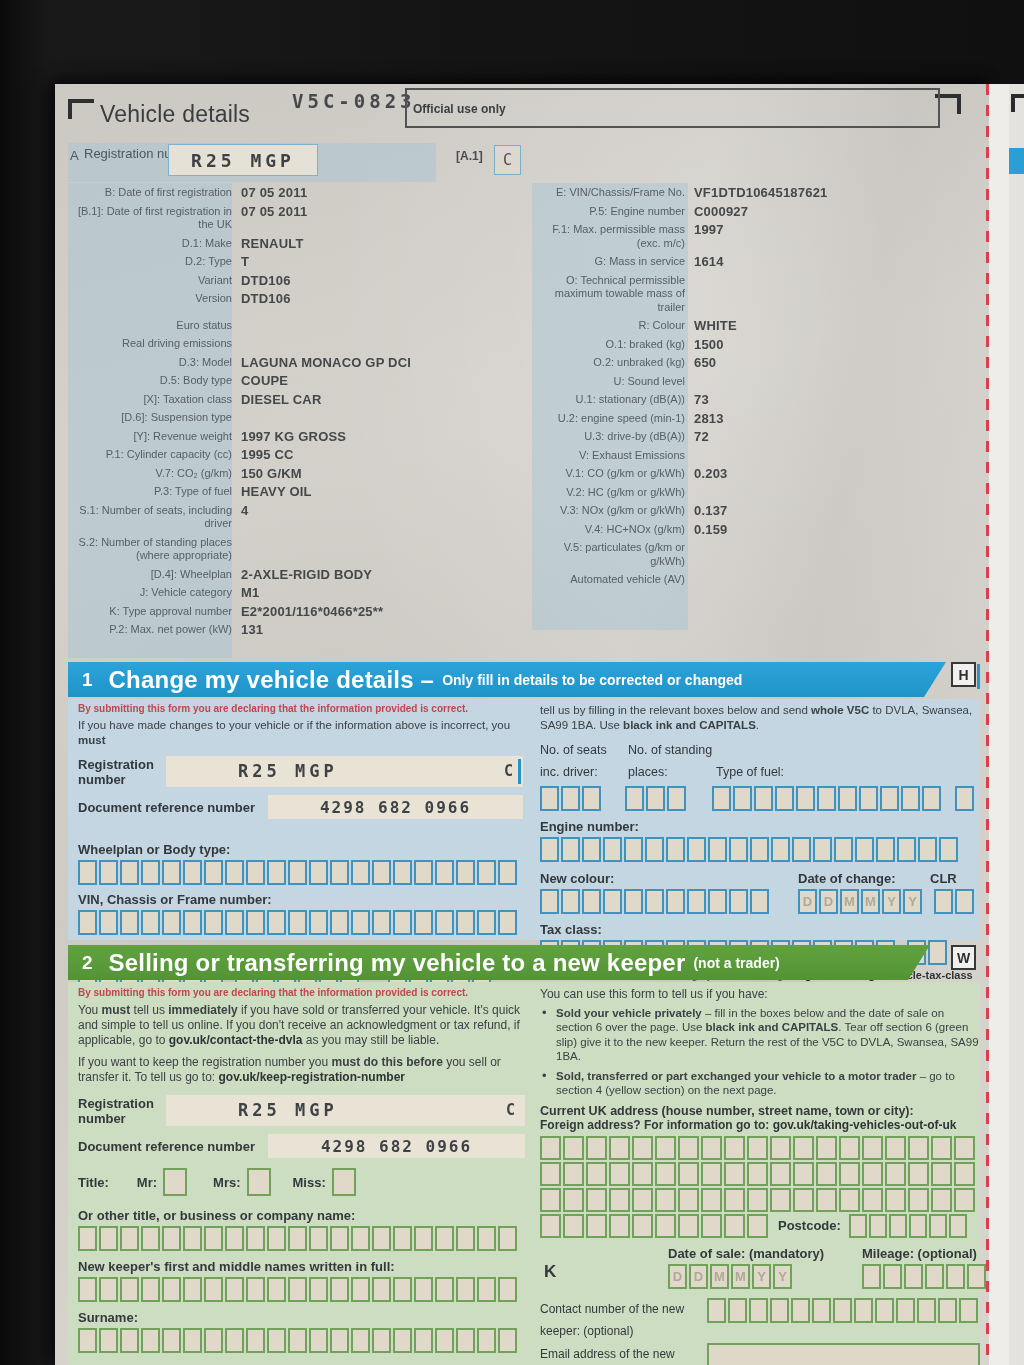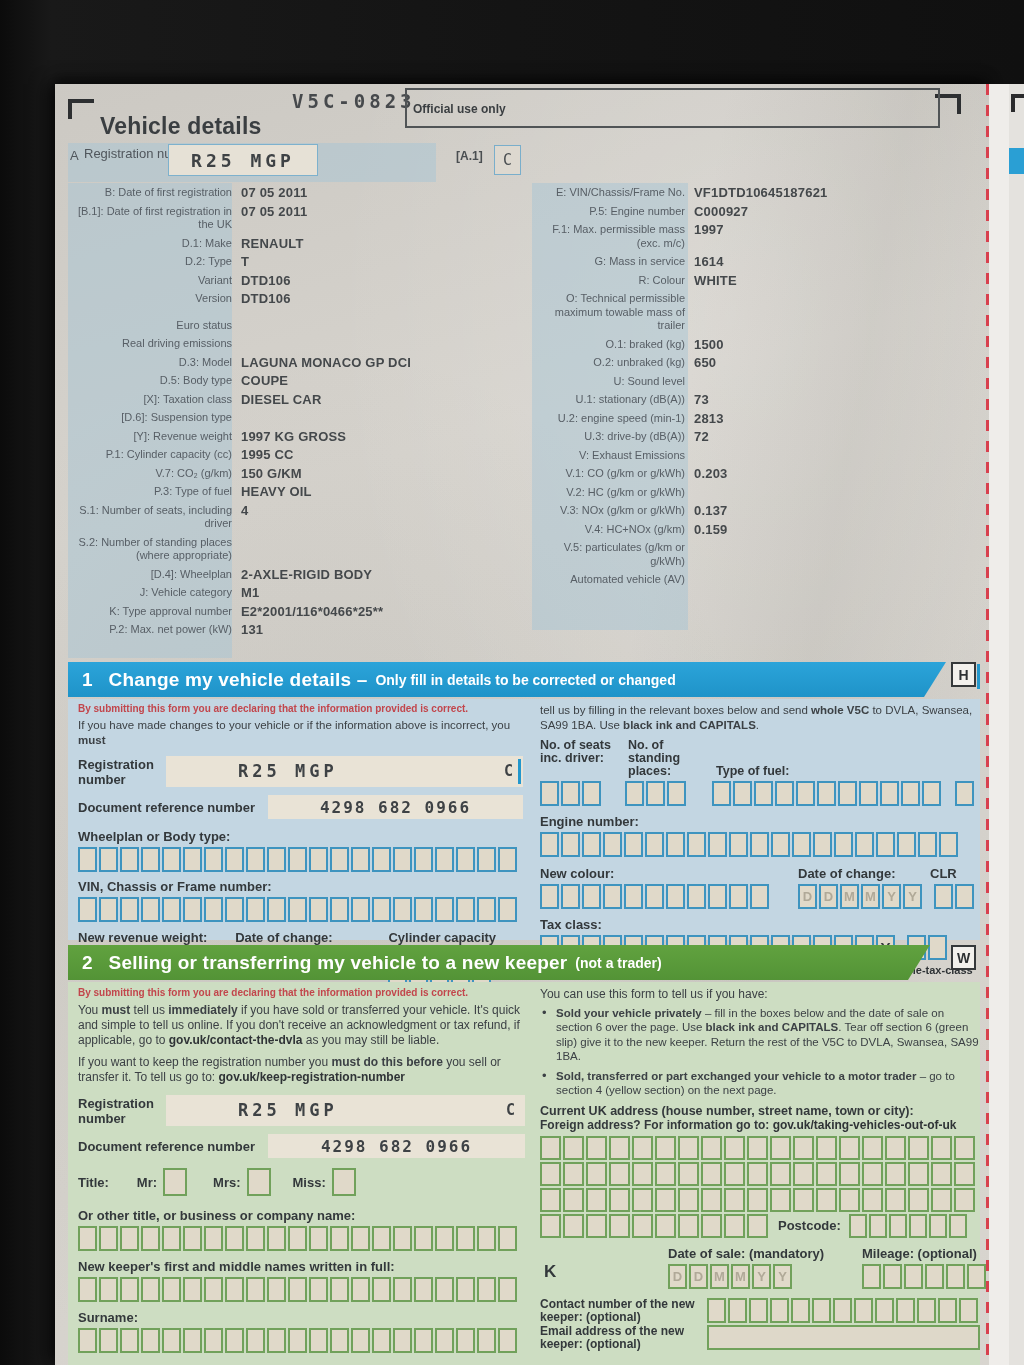--- a/index.html
+++ b/index.html
@@ -30,21 +30,21 @@
   .margin-strip { position:absolute; left:989px; top:84px; width:20px; height:1281px; background:#efedea; }
   .next-page { position:absolute; left:1009px; top:84px; width:15px; height:1281px; background:#e4e2de; }
   .next-page .np-corner { position:absolute; left:2px; top:10px; width:13px; height:18px; border-top:4px solid #2a2a2c; border-left:4px solid #2a2a2c; }
   .next-page .np-blue { position:absolute; left:0; top:64px; width:15px; height:26px; background:#2a9fd4; }
 
   .crop-tl { position:absolute; left:68px; top:99px; width:26px; height:20px; border-top:4px solid #2d2f31; border-left:4px solid #2d2f31; }
   .crop-tr { position:absolute; left:935px; top:94px; width:26px; height:20px; border-top:4px solid #2d2f31; border-right:4px solid #2d2f31; }
 
   
   .form-code { position:absolute; left:292px; top:90px; font-family:"DejaVu Sans Mono", monospace; font-size:19px; letter-spacing:4px; color:#46494c; font-weight:bold; }
-  .doc-title { position:absolute; left:100px; top:113px; font-size:23px; font-weight:bold; color:#3a3e41; letter-spacing:.2px; }
+  .doc-title { position:absolute; left:100px; top:101px; font-size:23px; font-weight:normal; color:#3a3e41; letter-spacing:.2px; }
   .official-box { position:absolute; left:405px; top:88px; width:535px; height:40px; border:2px solid #505456; }
   .official-box .ob-label { position:absolute; left:6px; bottom:10px; font-size:12px; font-weight:bold; color:#3a3e41; }
   .a1-label { position:absolute; left:456px; top:149px; font-size:12px; font-weight:bold; color:#4a4e51; }
   .a1-box { position:absolute; left:494px; top:145px; width:27px; height:30px; border:1px solid #79aecb; background:#ddd8cf;
             display:flex; align-items:center; justify-content:center; font-family:"DejaVu Sans Mono", monospace; font-size:15px; color:#4a4e51; }
 
   
   .tint { position:absolute; background:rgba(166,196,214,.48); }
   .tint-reg { left:68px; top:143px; width:368px; height:39px; }
   .tint-left { left:68px; top:183px; width:164px; height:475px; }
@@ -62,39 +62,39 @@
   .vd-right { left:535px; top:186px; width:448px; }
   .vd-row { display:grid; grid-template-columns:164px 1fr; column-gap:9px; margin-bottom:5px; align-items:start; }
   .vd-right .vd-row { grid-template-columns:150px 1fr; }
   .vd-label { font-size:11px; line-height:13.5px; text-align:right; color:#575e65; }
   .vd-value { font-size:13px; line-height:13.5px; font-weight:bold; color:#44484b; letter-spacing:.2px; }
   .gap-top { margin-top:13px; }
 
   
   .sec-bar { position:absolute; left:68px; height:35px; color:#fff; display:flex; align-items:center; }
   .sec-bar .num { font-size:19px; font-weight:bold; margin:0 16px 0 14px; }
-  .sec-bar .ttl { font-size:19px; font-weight:bold; letter-spacing:.2px; }
+  .sec-bar .ttl { font-size:24px; font-weight:bold; letter-spacing:.2px; }
   .sec-bar .sub { font-size:14px; font-weight:bold; margin-left:8px; }
   .bar1 { top:662px; width:878px; background:linear-gradient(180deg,#2ba4da,#1f93c8); clip-path:polygon(0 0,100% 0,calc(100% - 22px) 100%,0 100%); }
   .bar2 { top:945px; width:862px; background:linear-gradient(180deg,#61a23f,#539336); clip-path:polygon(0 0,100% 0,calc(100% - 22px) 100%,0 100%); }
   .corner-box { position:absolute; width:25px; height:25px; background:#f2f0ec; border:2px solid #35383a;
                 display:flex; align-items:center; justify-content:center; font-size:14px; font-weight:bold; color:#2e3133; }
   .hbox { left:951px; top:662px; }
   .hbox::after { content:""; position:absolute; right:-6px; top:0; width:3px; height:25px; background:#2397cc; }
   .wbox { left:951px; top:945px; }
 
   
   .panel { position:absolute; left:68px; }
   .panel1 { top:699px; width:912px; height:241px; background:#c3d6e2; }
   .panel2 { top:982px; width:912px; height:383px; background:#cdddc2; }
 
   .red-line { font-size:10px; font-weight:bold; color:#c2464c; }
   .body-txt { font-size:11.5px; line-height:14.5px; color:#3c4145; }
   .lbl { font-size:13px; font-weight:bold; color:#33383b; }
-  .lbl-sm { font-size:12.5px; font-weight:bold; color:#33383b; line-height:13px; }
+  .lbl-sm { font-size:12.5px; font-weight:normal; color:#33383b; line-height:22px; }
 
   .col-abs { position:absolute; }
   .s1-left { left:78px; top:703px; width:445px; }
   .s1-right { left:540px; top:703px; width:438px; }
   .s2-left { left:78px; top:987px; width:447px; }
   .s2-right { left:540px; top:987px; width:440px; }
 
   
   .strip { background:#e9e3d6; display:flex; align-items:center; }
   .strip .mono { font-family:"DejaVu Sans Mono", monospace; font-weight:bold; color:#3e4245; }
@@ -259,26 +259,26 @@
       </div>
     <div class="vd-row">
         <span class="vd-label">F.1: Max. permissible mass (exc. m/c)</span>
         <span class="vd-value">1997</span>
       </div>
     <div class="vd-row">
         <span class="vd-label">G: Mass in service</span>
         <span class="vd-value">1614</span>
       </div>
     <div class="vd-row">
+        <span class="vd-label">O: Technical permissible maximum towable mass of trailer</span>
+        <span class="vd-value"></span>
+      </div>
+    <div class="vd-row">
         <span class="vd-label">R: Colour</span>
         <span class="vd-value">WHITE</span>
-      </div>
-    <div class="vd-row">
-        <span class="vd-label">O: Technical permissible maximum towable mass of trailer</span>
-        <span class="vd-value"></span>
       </div>
     <div class="vd-row">
         <span class="vd-label">O.1: braked (kg)</span>
         <span class="vd-value">1500</span>
       </div>
     <div class="vd-row">
         <span class="vd-label">O.2: unbraked (kg)</span>
         <span class="vd-value">650</span>
       </div>
     <div class="vd-row">
@@ -345,21 +345,21 @@
         <span class="chk mono">C</span>
         <span class="caret"></span>
       </span>
     </div>
     <div class="flex aic" style="margin-top:8px">
       <span class="lbl" style="width:190px">Document reference number</span>
       <span class="strip" style="flex:1;height:24px;justify-content:center">
         <span class="mono" style="font-size:16px;letter-spacing:2px">4298 682 0966</span>
       </span>
     </div>
-    <div class="lbl" style="margin-top:10px">Wheelplan or Body type:</div>
+    <div class="lbl" style="margin-top:23px">Wheelplan or Body type:</div>
     <div style="margin-top:3px"><span class="boxes">
           <span class="cb"></span>
           <span class="cb"></span>
           <span class="cb"></span>
           <span class="cb"></span>
           <span class="cb"></span>
           <span class="cb"></span>
           <span class="cb"></span>
           <span class="cb"></span>
           <span class="cb"></span>

